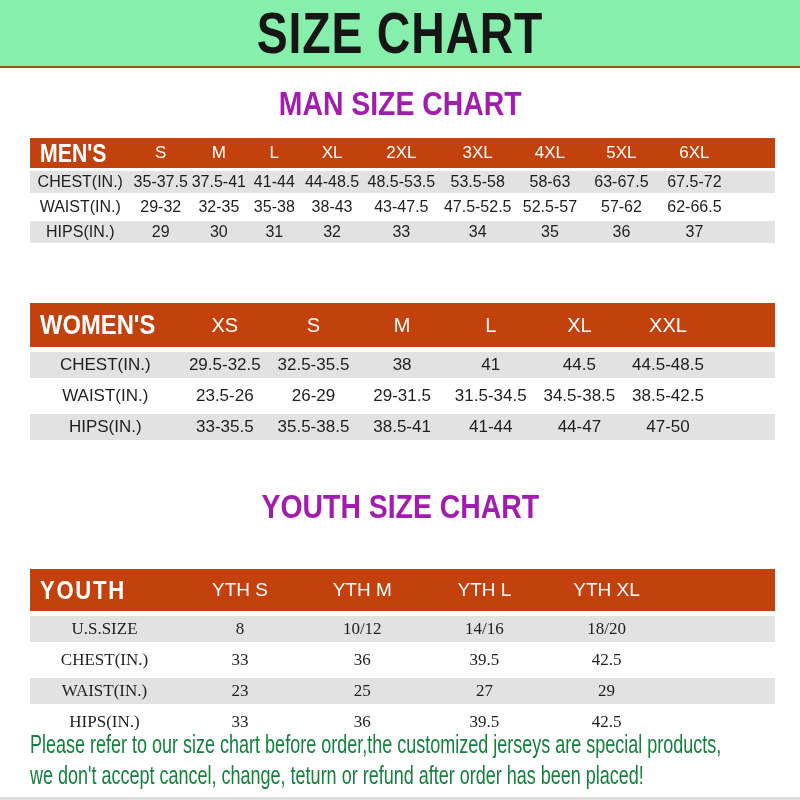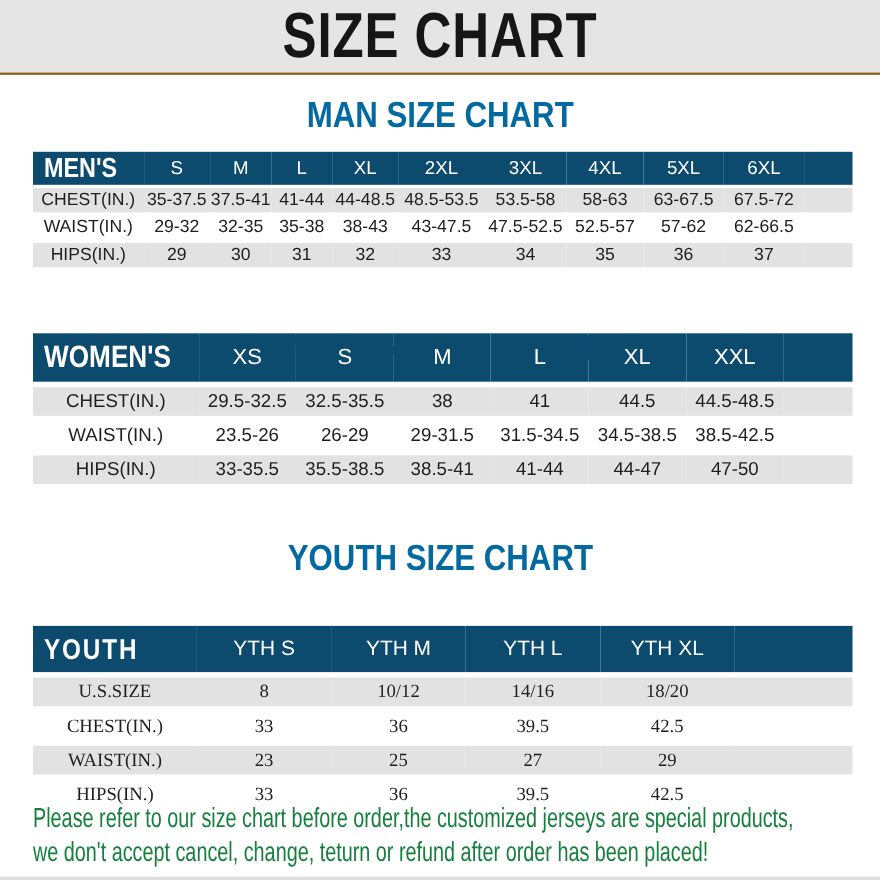--- a/index.html
+++ b/index.html
@@ -2,44 +2,44 @@
 <html><head>
 <meta charset="utf-8">
 <style>
   html,body{margin:0;padding:0;}
   body{
     width:800px;height:800px;background:#ffffff;position:relative;overflow:hidden;
     font-family:"Liberation Sans", sans-serif;color:#1e1e1e;
   }
   
   .banner{
-    position:absolute;top:0;left:0;width:800px;height:66px;background:#e5e5e5;
+    position:absolute;top:0;left:0;width:800px;height:66px;background:#86efac;
     border-bottom:2px solid #8f5d12;display:flex;align-items:center;justify-content:center;
   }
   .banner-text{
     font-size:58px;font-weight:800;color:#161616;line-height:1;
     transform:scaleX(0.80);letter-spacing:1px;white-space:nowrap;
   }
   
   .section-heading{
     position:absolute;left:0;width:800px;text-align:center;line-height:40px;
-    font-size:33px;font-weight:800;color:#0369a1;
+    font-size:33px;font-weight:800;color:#a21caf;
   }
   .section-heading .cond{display:inline-block;transform:scaleX(0.86);white-space:nowrap;}
   .h-man{top:84px;}
   .h-women{top:276px;margin-top:20px;}
   .h-youth{top:487px;}
   
   .size-table{
     position:absolute;left:30px;width:745px;border-collapse:separate;table-layout:fixed;
   }
   .size-table th,.size-table td{
     text-align:center;vertical-align:middle;padding:0;overflow:hidden;white-space:nowrap;
   }
-  .size-table thead th{background:#0c4a6e;color:#ffffff;font-weight:normal;}
+  .size-table thead th{background:#c2410c;color:#ffffff;font-weight:normal;}
   .size-table .corner{text-align:left;padding-left:10px;}
   .corner-text{display:inline-block;font-weight:bold;transform:scaleX(0.85);transform-origin:left center;white-space:nowrap;}
   .row-gray td{background:#E2E2E2;}
   .row-white td{background:#ffffff;}
   #men-table{top:135px;border-spacing:0 3px;}
   #men-table thead th{height:30px;font-size:17px;}
   #men-table .corner-text{font-size:25px;}
   #men-table td{height:22px;font-size:16px;}
   #women-table{top:298px;border-spacing:0 5px;}
   #women-table thead th{height:44px;font-size:20px;}

